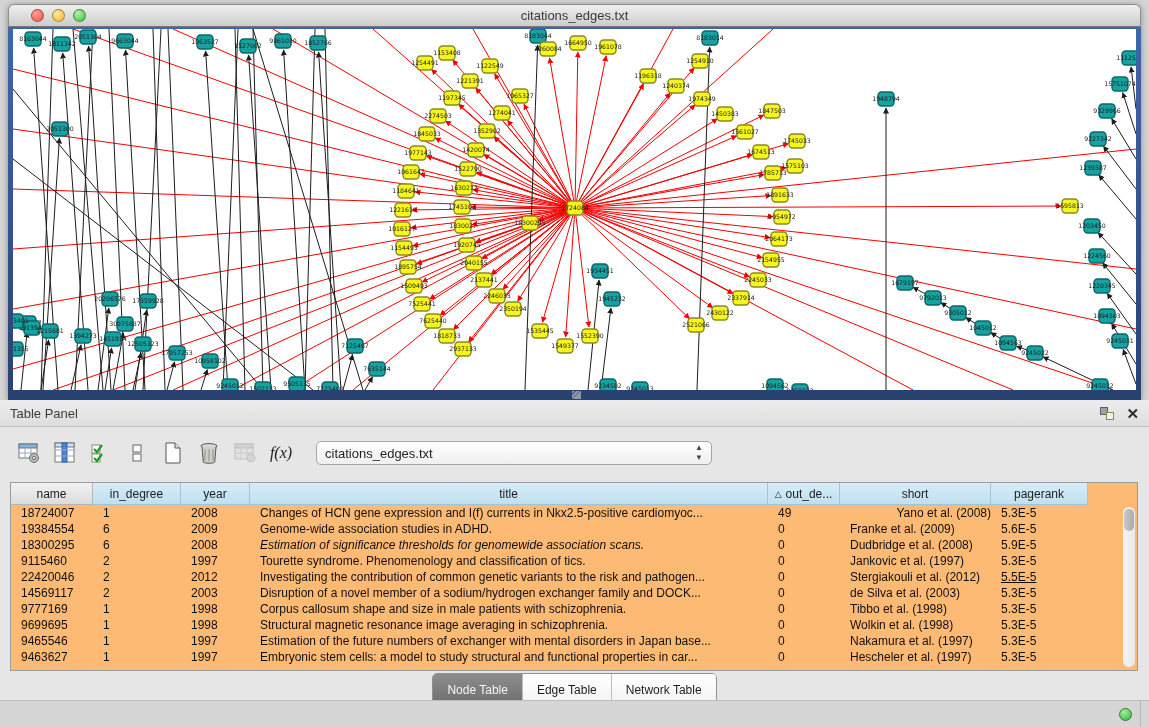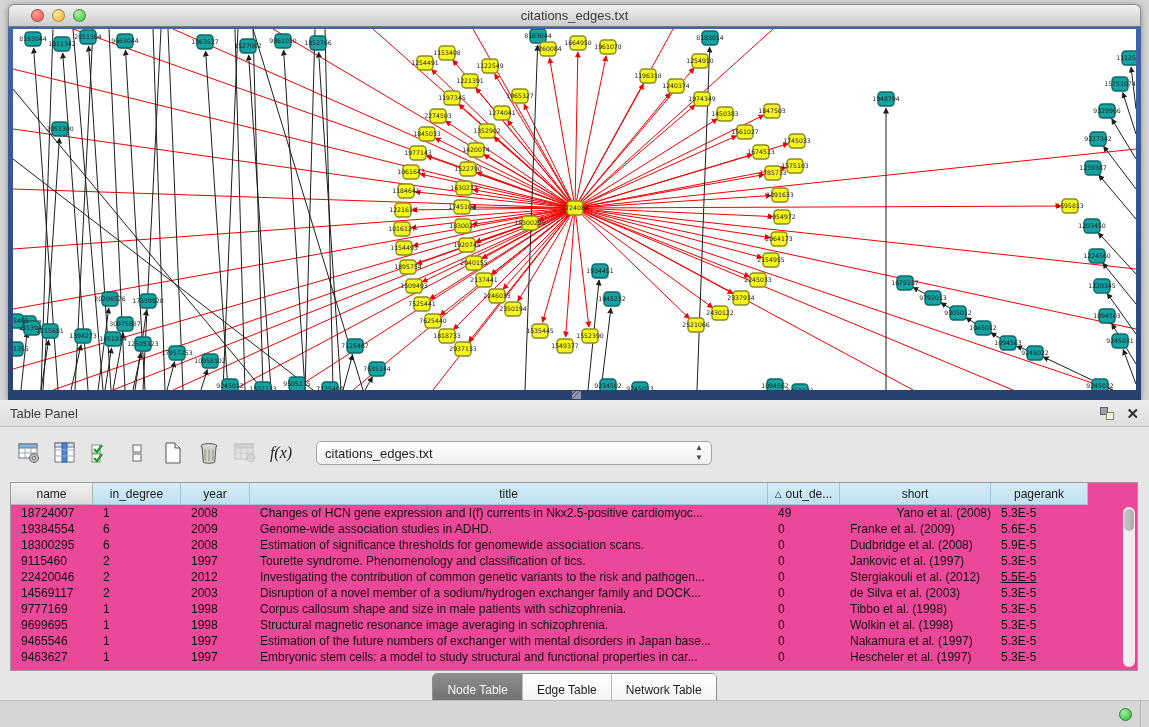--- a/index.html
+++ b/index.html
@@ -40,21 +40,21 @@
   .tbtn{width:30px;height:30px;border:none;background:transparent;display:flex;
     align-items:center;justify-content:center;padding:0;}
   .tbtn svg{display:block;}
   .fx{font-family:"Liberation Serif",serif;font-style:italic;font-size:16px;color:#222;}
   .dropdown{margin-left:14px;width:396px;height:24px;border:1px solid #a5a5a5;border-radius:5px;
     background:linear-gradient(#ffffff,#efefef);display:flex;align-items:center;
     padding:0 8px;font-size:13px;color:#1e1e1e;position:relative;}
   .dd-arrows{position:absolute;right:8px;top:1px;font-size:8px;color:#444;line-height:10px;text-align:center;}
 
   .table-wrap{position:absolute;left:10px;top:82px;width:1128px;height:189px;
-    background:#ec4899;border:1px solid #9b9b9b;overflow:hidden;}
+    background:#fdba74;border:1px solid #9b9b9b;overflow:hidden;}
   .thead{display:flex;height:22px;}
   .th{flex:none;background:linear-gradient(#d8edf8,#bfe0f0);border-right:1px solid #9fc4d8;
     border-bottom:1px solid #9fc4d8;font-size:12px;color:#1c1c1c;display:flex;
     align-items:center;justify-content:center;overflow:hidden;white-space:nowrap;}
   .th.name-col{background:linear-gradient(#f2f2f2,#dcdcdc);border-right:1px solid #b5b5b5;border-bottom:1px solid #b5b5b5;}
   .th .sort{font-size:9px;margin-right:4px;color:#123;}
   .trow{display:flex;height:16px;}
   .td{flex:none;font-size:12px;color:#101010;white-space:nowrap;overflow:hidden;
     padding-left:10px;line-height:16px;}
   .vscroll{position:absolute;right:2px;top:24px;width:12px;height:160px;
@@ -819,21 +819,21 @@
           <div class="td" style="width: 69px;">2009</div>
           <div class="td" style="width: 518px;">Genome-wide association studies in ADHD.</div>
           <div class="td" style="width: 72px;">0</div>
           <div class="td" style="width: 151px;">Franke et al. (2009)</div>
           <div class="td" style="width: 97px;">5.6E-5</div>
         </div>
         <div class="trow">
           <div class="td" style="width: 82px;">18300295</div>
           <div class="td" style="width: 88px;">6</div>
           <div class="td" style="width: 69px;">2008</div>
-          <div class="td" style="width: 518px;">Estimation of significance thresholds for genomewide association scans.</div>
+          <div class="td" style="width: 518px; font-style: italic;">Estimation of significance thresholds for genomewide association scans.</div>
           <div class="td" style="width: 72px;">0</div>
           <div class="td" style="width: 151px;">Dudbridge et al. (2008)</div>
           <div class="td" style="width: 97px;">5.9E-5</div>
         </div>
         <div class="trow">
           <div class="td" style="width: 82px;">9115460</div>
           <div class="td" style="width: 88px;">2</div>
           <div class="td" style="width: 69px;">1997</div>
           <div class="td" style="width: 518px;">Tourette syndrome. Phenomenology and classification of tics.</div>
           <div class="td" style="width: 72px;">0</div>

